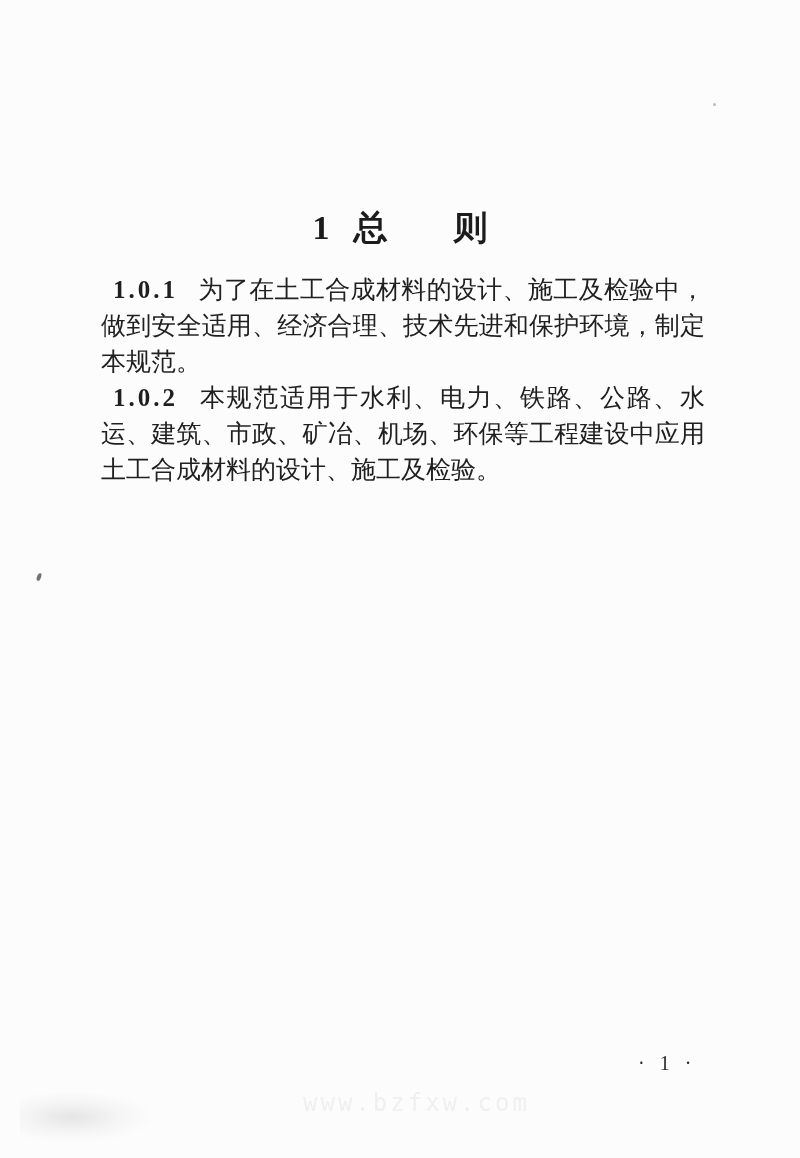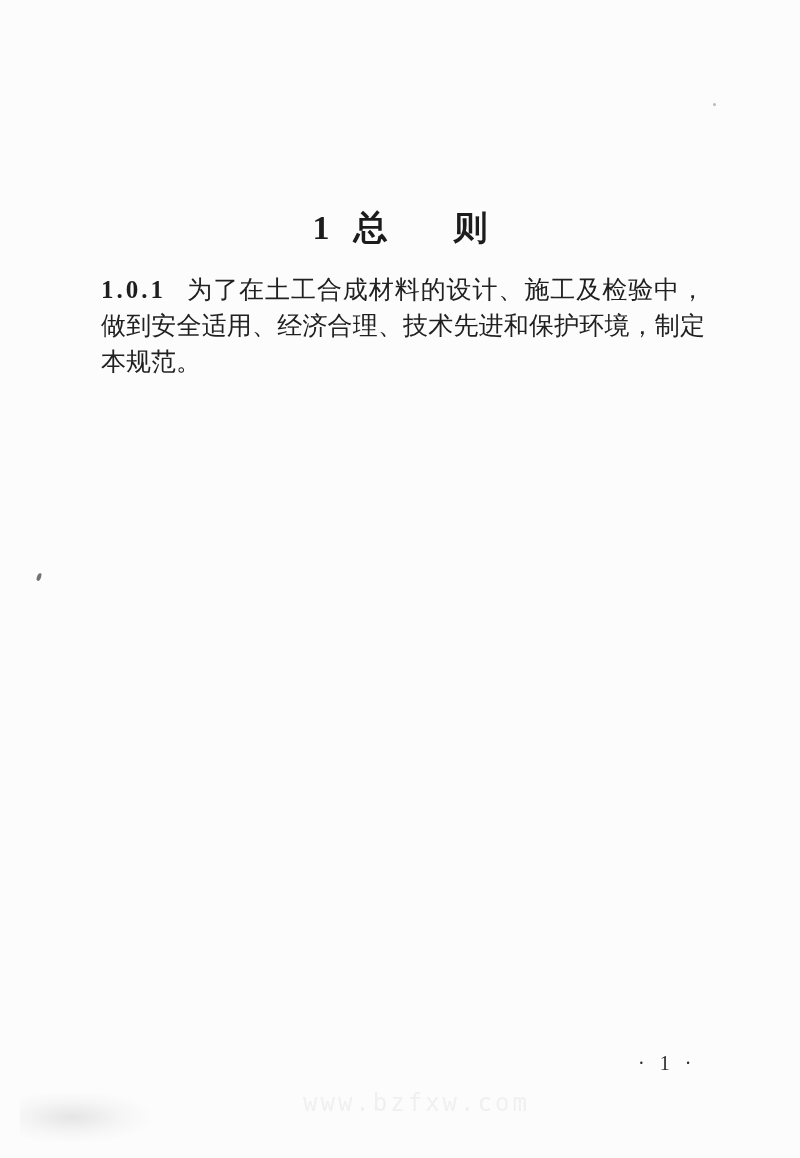--- a/index.html
+++ b/index.html
@@ -76,20 +76,21 @@
   }
   .clause {
     margin: 0;
     padding: 0;
   }
   .clause-num {
     font-weight: bold;
     letter-spacing: 3px;
     margin-right: 14px;
     white-space: nowrap;
+    margin-left: 12px;
   }
   .clause-text {
     color: #202020;
   }
 
   
   .page-number {
     position: absolute;
     left: 638px;
     top: 1052px;
@@ -125,19 +126,23 @@
     <span class="chapter-num">1</span>
     <span class="title-char-1">总</span>
     <span class="title-char-2">则</span>
   </h1>
 
   <div class="clauses">
     <p class="clause">
       <span class="clause-num">1.0.1</span>
       <span class="clause-text">为了在土工合成材料的设计、施工及检验中，做到安全适用、经济合理、技术先进和保护环境，制定本规范。</span>
     </p>
+    <p class="clause">
+      <span class="clause-num">1.0.2</span>
+      <span class="clause-text">本规范适用于水利、电力、铁路、公路、水运、建筑、市政、矿冶、机场、环保等工程建设中应用土工合成材料的设计、施工及检验。</span>
+    </p>
   </div>
 
   <div class="page-number">· 1 ·</div>
 
   <div class="watermark">www.bzfxw.com</div>
 
 </div>
 
 </body></html>

